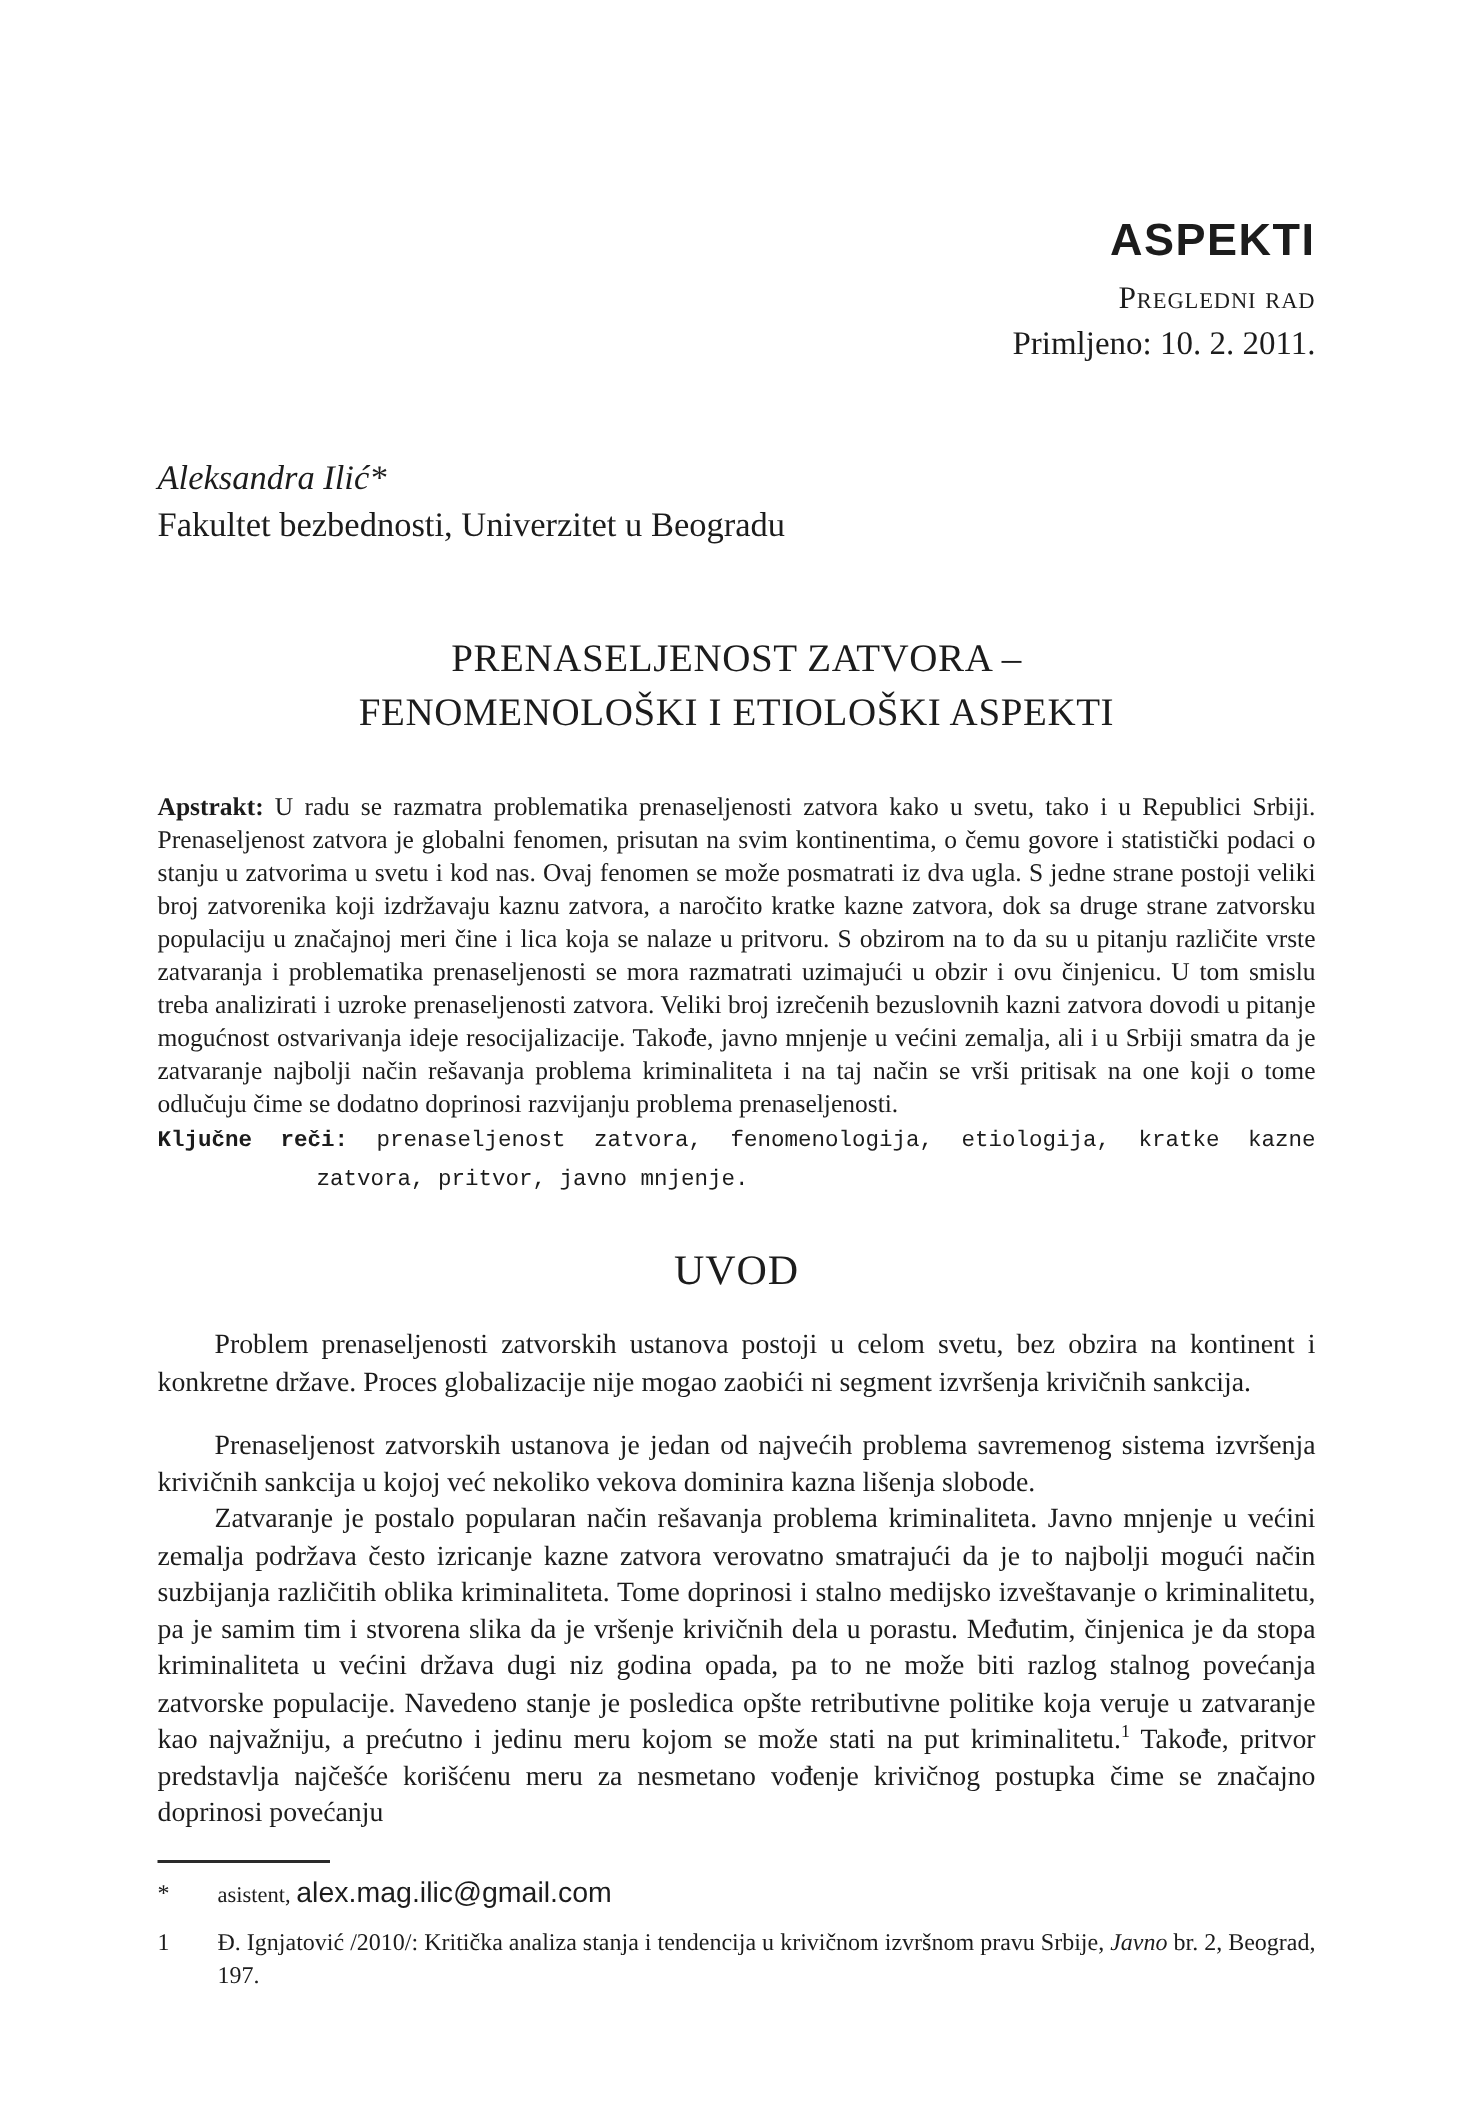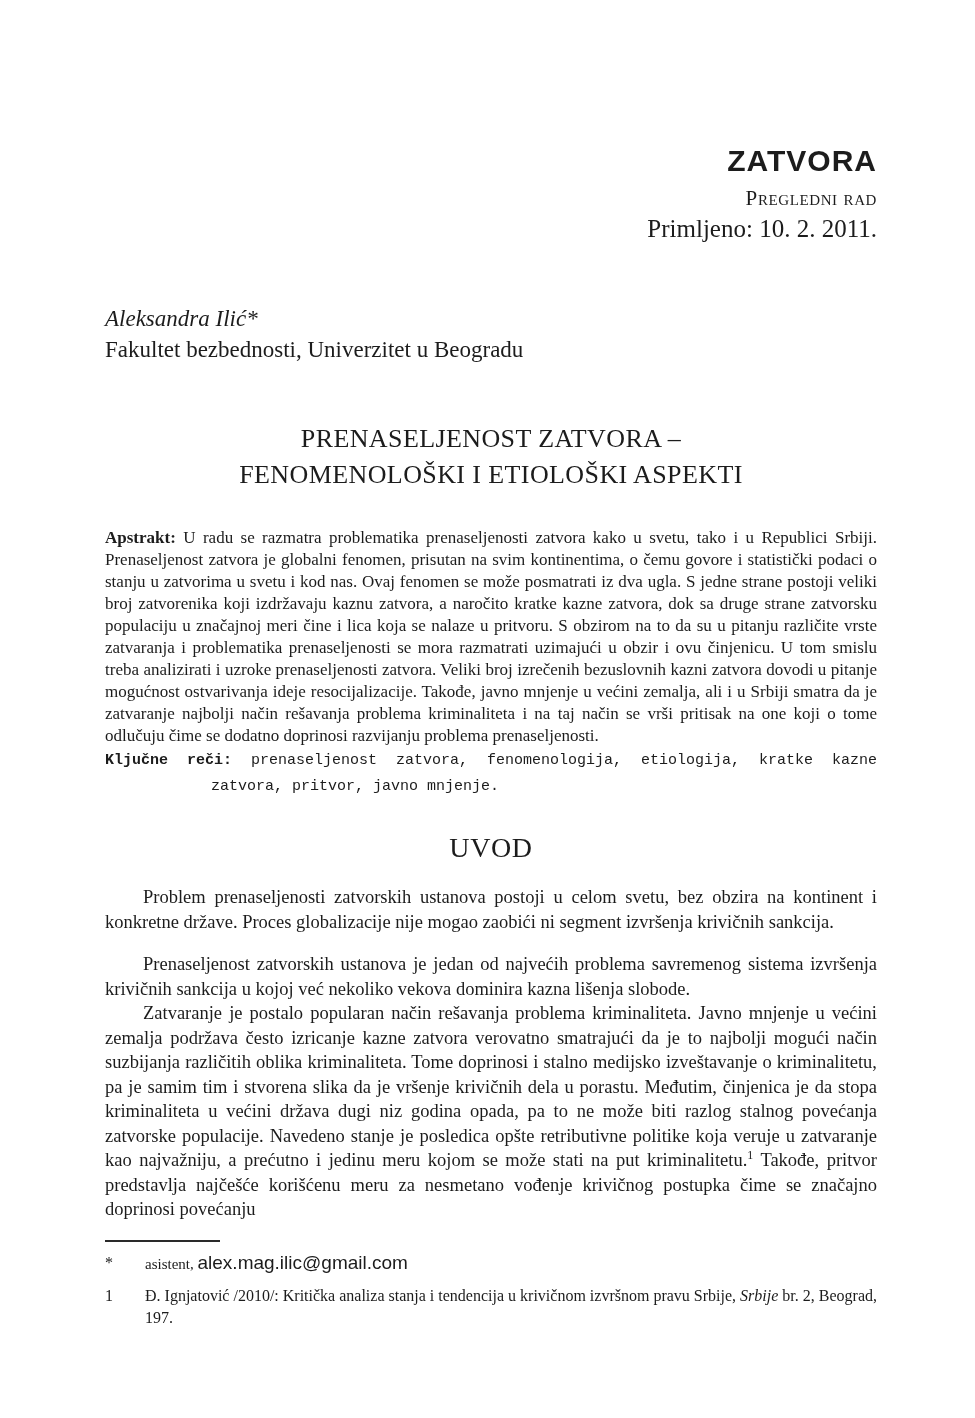--- a/index.html
+++ b/index.html
@@ -30,21 +30,21 @@
   }
   .article-type {
     margin-top: 12px;
     font-variant: small-caps;
     font-size: 21px;
     line-height: 21px;
     letter-spacing: 0.6px;
   }
   .received {
     margin-top: 7px;
-    font-size: 25px;
+    font-size: 22px;
     line-height: 25px;
   }
   .author-block {
     margin-top: 62px;
     font-size: 23px;
     line-height: 31px;
   }
   .author-name { font-style: italic; }
   .article-title {
     margin-top: 56px;
@@ -114,21 +114,21 @@
     margin-top: 24px;
   }
   .fn-italic { font-style: italic; }
 </style>
 </head>
 <body>
 
 <div class="page">
 
   <div class="masthead">
-    <div class="section-label">ZATVORA</div>
+    <div class="section-label">ASPEKTI</div>
     <div class="article-type">Pregledni rad</div>
     <div class="received">Primljeno: 10. 2. 2011.</div>
   </div>
 
   <div class="author-block">
     <div class="author-name">Aleksandra Ilić*</div>
     <div class="author-affiliation">Fakultet bezbednosti, Univerzitet u Beogradu</div>
   </div>
 
   <h1 class="article-title">
@@ -159,17 +159,17 @@
   <div class="footnote">
     <span class="fn-marker">*</span>
     <span class="fn-body">
       <span class="fn-star-text">asistent, </span><span class="fn-email">alex.mag.ilic@gmail.com</span>
     </span>
   </div>
 
   <div class="footnote">
     <span class="fn-marker">1</span>
     <span class="fn-body">
-      <span>Đ. Ignjatović /2010/: Kritička analiza stanja i tendencija u krivičnom izvršnom pravu Srbije, </span><span class="fn-italic">Srbije</span><span> br. 2, Beograd, 197.</span>
+      <span>Đ. Ignjatović /2010/: Kritička analiza stanja i tendencija u krivičnom izvršnom pravu Srbije, </span><span class="fn-italic">Javno</span><span> br. 2, Beograd, 197.</span>
     </span>
   </div>
 
 </div>
 
 </body></html>

